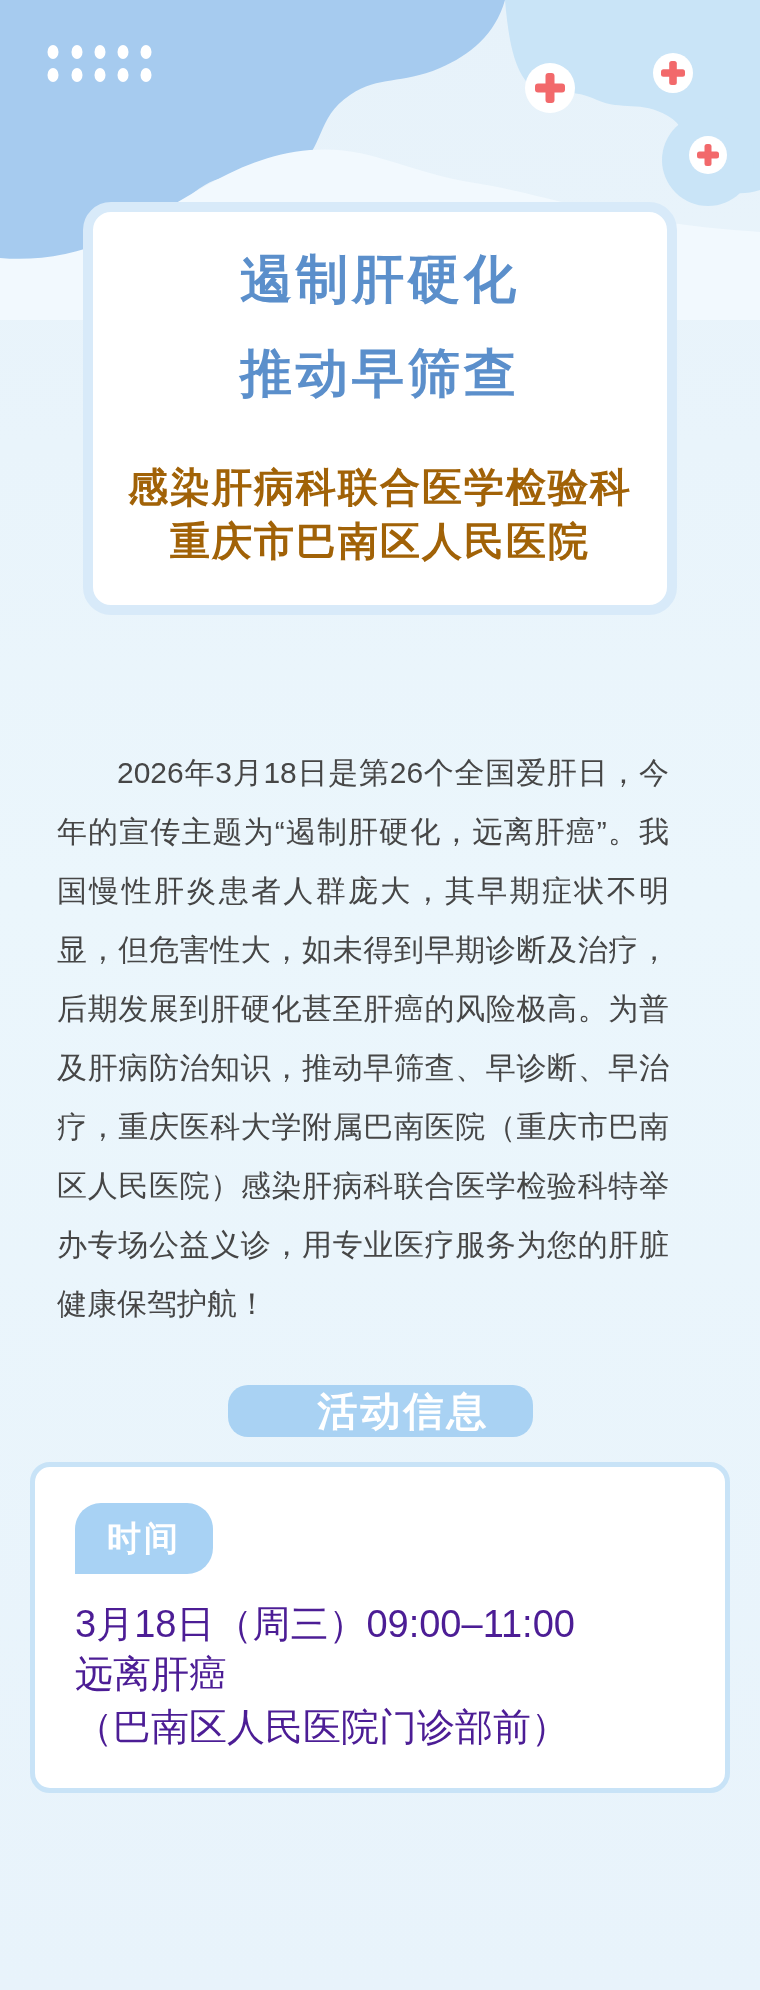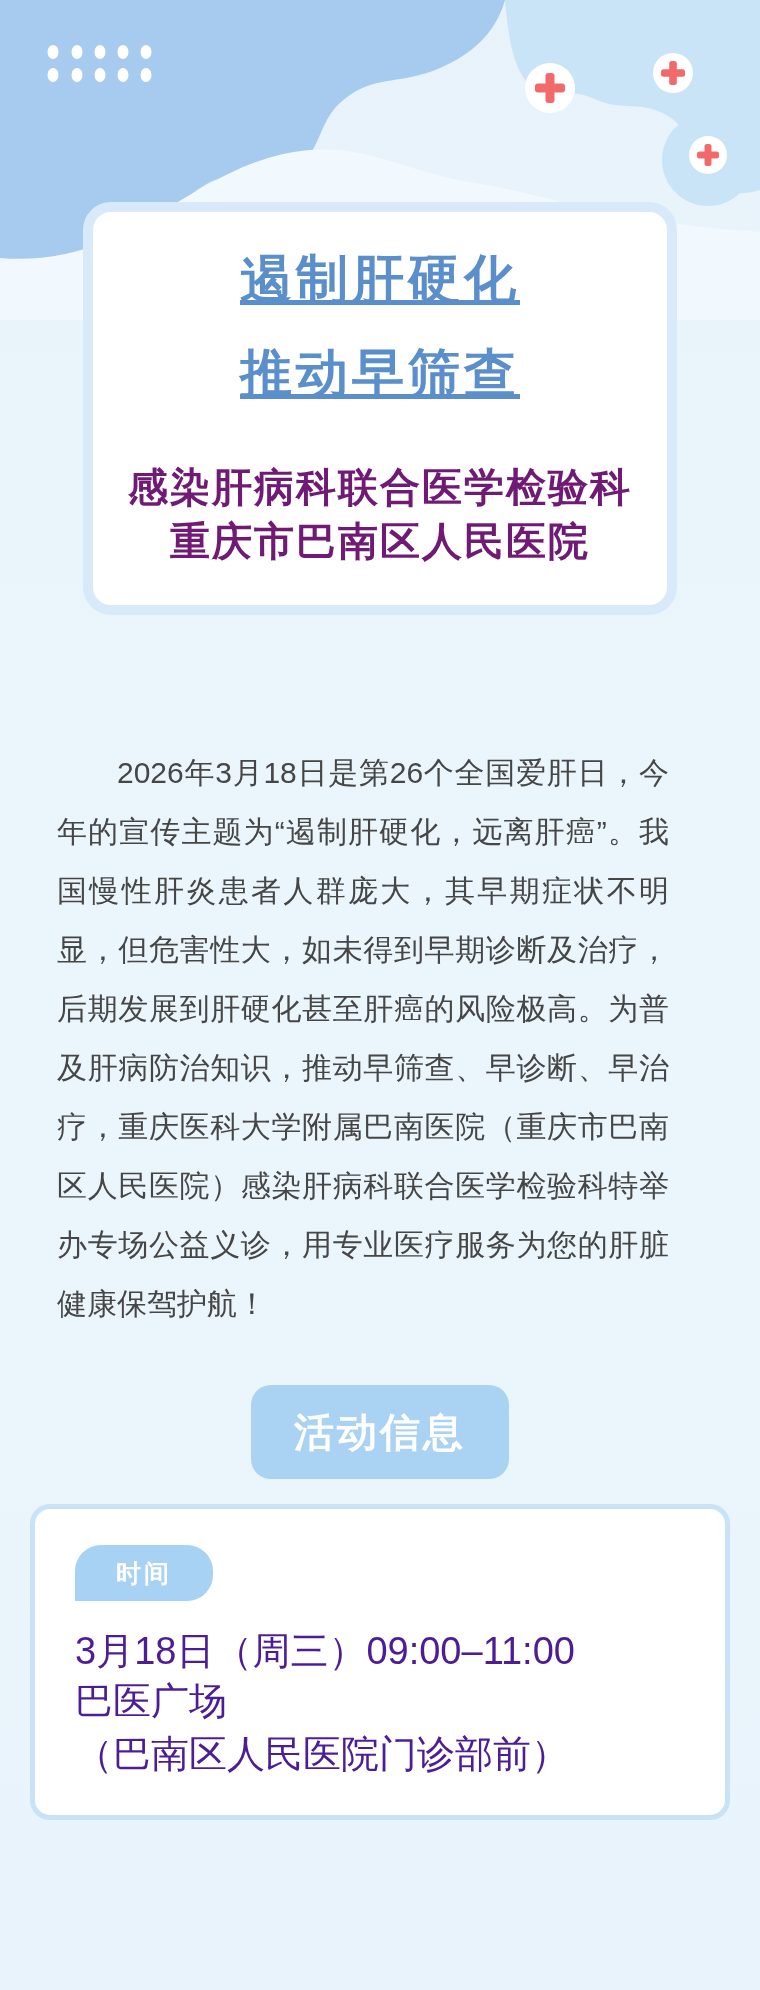--- a/index.html
+++ b/index.html
@@ -21,57 +21,57 @@
     background:#FFFFFF;
     border:10px solid #D8EAF9;
     border-radius:28px;
     text-align:center;
     padding:20px 10px 37px 10px;
     box-sizing:border-box;
   }
   .main-title{
     color:#5B8FCB;font-weight:bold;font-size:52px;line-height:94px;
     letter-spacing:4px;
-    text-decoration:underline;
   }
   .sub-title{
     margin-top:40px;
-    color:#701a75;font-weight:bold;font-size:40px;line-height:54px;
+    color:#a16207;font-weight:bold;font-size:40px;line-height:54px;
     letter-spacing:2px;
   }
 
   
   .intro{
     margin:128px 91px 0 57px;
     font-size:30px;line-height:59px;color:#464646;
     text-align:justify;text-indent:2em;
   }
 
   
   .section-btn{
-    width:258px;height:94px;margin:52px auto 0 auto;
+    width:258px;height:52px;margin:52px auto 0 auto;
     background:#A9D2F3;border-radius:20px;
     color:#FFFFFF;font-size:40px;font-weight:bold;letter-spacing:3px;
     display:flex;align-items:center;justify-content:center;
     cursor:pointer;
+    padding-left:47px;
   }
 
   
   .info-card{
     margin:25px 30px 0 30px;
     background:#FFFFFF;
     border:5px solid #C8E3F7;
     border-radius:20px;
     box-sizing:border-box;
     padding:36px 40px 34px 40px;
   }
   .badge{
-    width:138px;height:56px;
+    width:138px;height:71px;
     background:#A8D2F4;border-radius:26px 26px 26px 0;
-    color:#FFFFFF;font-size:25px;font-weight:bold;letter-spacing:3px;
+    color:#FFFFFF;font-size:34px;font-weight:bold;letter-spacing:3px;
     display:flex;align-items:center;justify-content:center;
   }
   .badge + .info-text{margin-top:26px;}
   .info-text{
     font-size:38px;line-height:48px;color:#4c1d95;
   }
   .info-text.multi{line-height:53px;}
   .badge.second{margin-top:18px;}
 </style>
 </head>
@@ -151,18 +151,18 @@
   </div>
 
   <p class="intro">2026年3月18日是第26个全国爱肝日，今年的宣传主题为“遏制肝硬化，远离肝癌”。我国慢性肝炎患者人群庞大，其早期症状不明显，但危害性大，如未得到早期诊断及治疗，后期发展到肝硬化甚至肝癌的风险极高。为普及肝病防治知识，推动早筛查、早诊断、早治疗，重庆医科大学附属巴南医院（重庆市巴南区人民医院）感染肝病科联合医学检验科特举办专场公益义诊，用专业医疗服务为您的肝脏健康保驾护航！</p>
 
   <div class="section-btn">活动信息</div>
 
   <div class="info-card">
     <div class="badge">时间</div>
     <div class="info-text">3月18日（周三）09:00–11:00</div>
     <div class="info-text multi">
-      <div>巴医广场</div>
+      <div>远离肝癌</div>
       <div>（巴南区人民医院门诊部前）</div>
     </div>
   </div>
 
 </div>
 
 </body></html>

